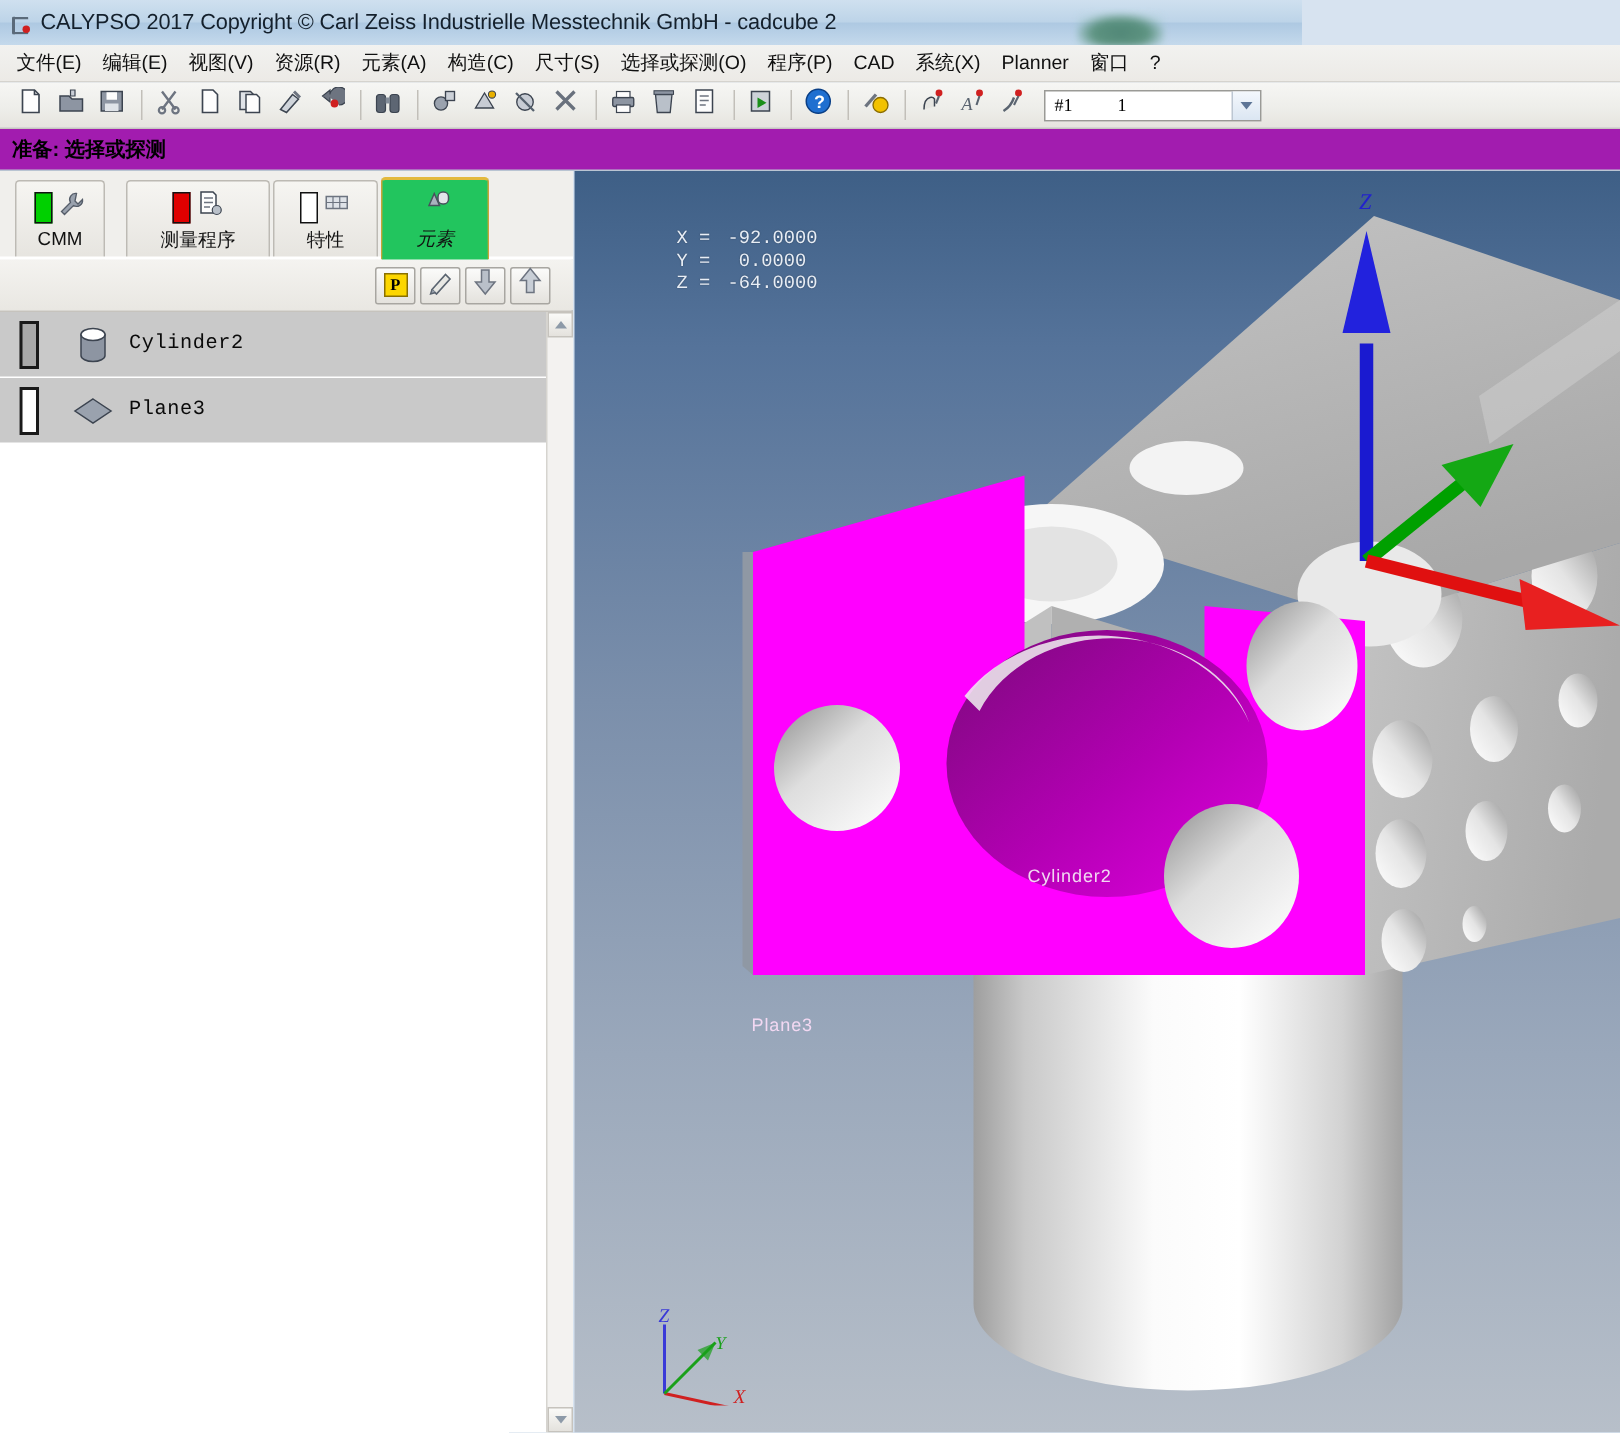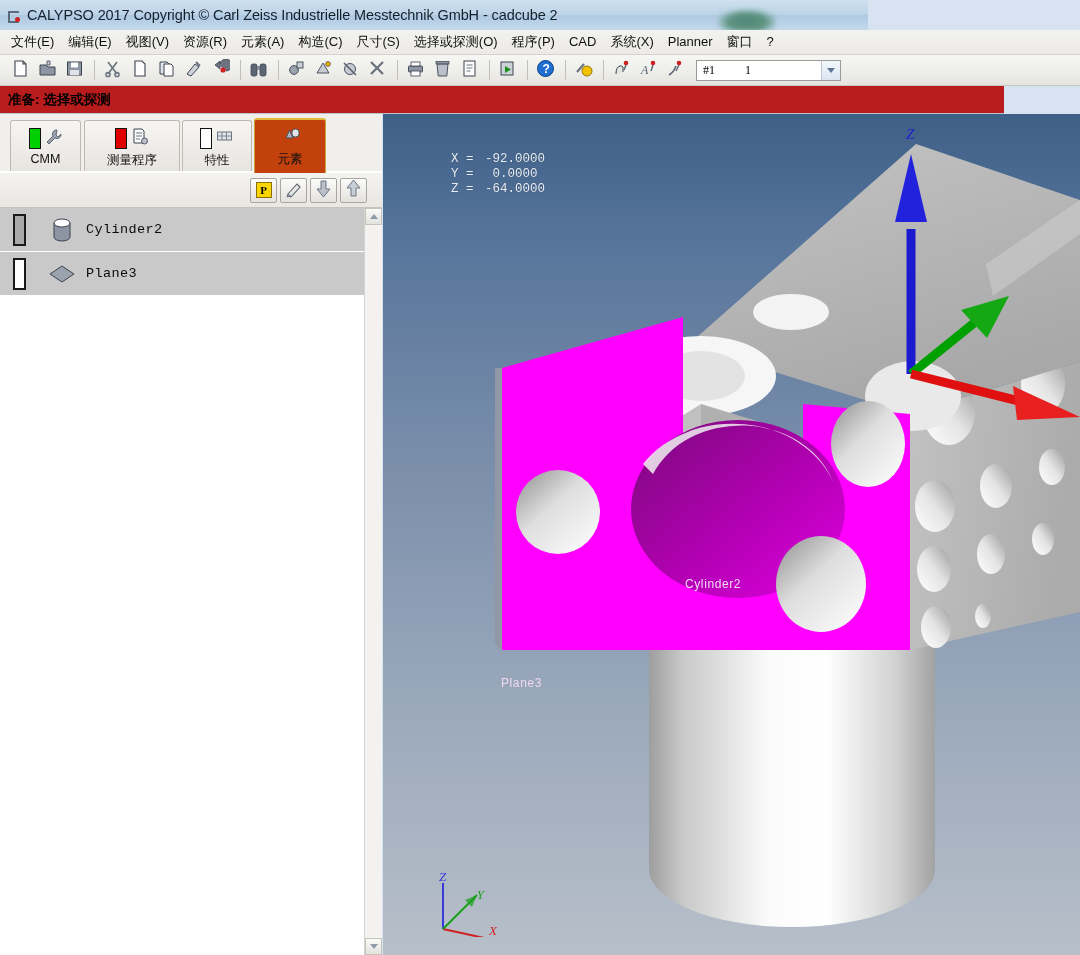--- a/index.html
+++ b/index.html
@@ -92,22 +92,22 @@
     display: flex; align-items: center; justify-content: center;
   }
   .tb-combo .arrow::after {
     content: ""; width: 0; height: 0;
     border-left: 4px solid transparent; border-right: 4px solid transparent;
     border-top: 5px solid #5d7596;
   }
 
   
   .statusline {
-    position: absolute; left: 0; top: 86px; width: 1004px; height: 28px;
-    background: #b91c1c;
+    position: absolute; left: 0; top: 86px; width: 1080px; height: 28px;
+    background: #a21caf;
     border-bottom: 1px solid #b9c4d2;
     display: flex; align-items: center; padding-left: 8px;
   }
   .statusline .st {
     font-size: 13.5px; font-weight: bold; color: #000;
   }
 
   
   .leftpanel {
     position: absolute; left: 0; top: 114px; width: 382px; height: 841px;
@@ -120,22 +120,22 @@
   }
   .tab {
     position: absolute; top: 6px; height: 53px;
     background: linear-gradient(to bottom,#f6f5f2,#e6e4df);
     border: 1px solid #bdbab4; border-bottom: none;
     border-radius: 3px 3px 0 0;
     display: flex; flex-direction: column; align-items: center;
     padding-top: 5px;
   }
   .tab.active {
-    background: #c2410c; border-color: #c9a43a; border-top: 2px solid #e3b93d;
-    z-index: 3; height: 55px; top: 4px;
+    background: #22c55e; border-color: #c9a43a; border-top: 2px solid #e3b93d;
+    z-index: 3; height: 55px; top: 4px; font-style: italic;
   }
   .tab .tab-icons { height: 24px; display: flex; align-items: center; gap: 3px; }
   .tab .tab-label {
     font-size: 12.5px; color: #111; margin-top: 2px; white-space: nowrap;
   }
   .tab-underline {
     position: absolute; left: 0; top: 57px; width: 382px; height: 2px;
     background: #ffffff; z-index: 2;
   }
 
@@ -429,21 +429,21 @@
   </div>
 
   <div class="statusline">
     <span class="st">准备: 选择或探测</span>
   </div>
 
   <div class="leftpanel">
 
     <div class="tabstrip" id="tabstrip">
       <div class="tab-underline"></div>
-    <div class="tab" style="left: 10px; width: 71px;">
+    <div class="tab" style="left: 10px; width: 60px;">
           <div class="tab-icons">
             <span class="ic-greenbar"></span>
             <span><svg width="19" height="19" viewBox="0 0 19 19">
                 <path d="M13 3 a4 4 0 0 0 -4 6 L3 15 l2 2 l6 -6 a4 4 0 0 0 6 -4 l-3 3 l-2 -2 Z" fill="#9aa2ae" stroke="#555d69" stroke-width="0.9"></path>
               </svg></span>
           </div>
           <div class="tab-label">CMM</div>
         </div>
         <div class="tab" style="left: 84px; width: 96px;">
           <div class="tab-icons">

